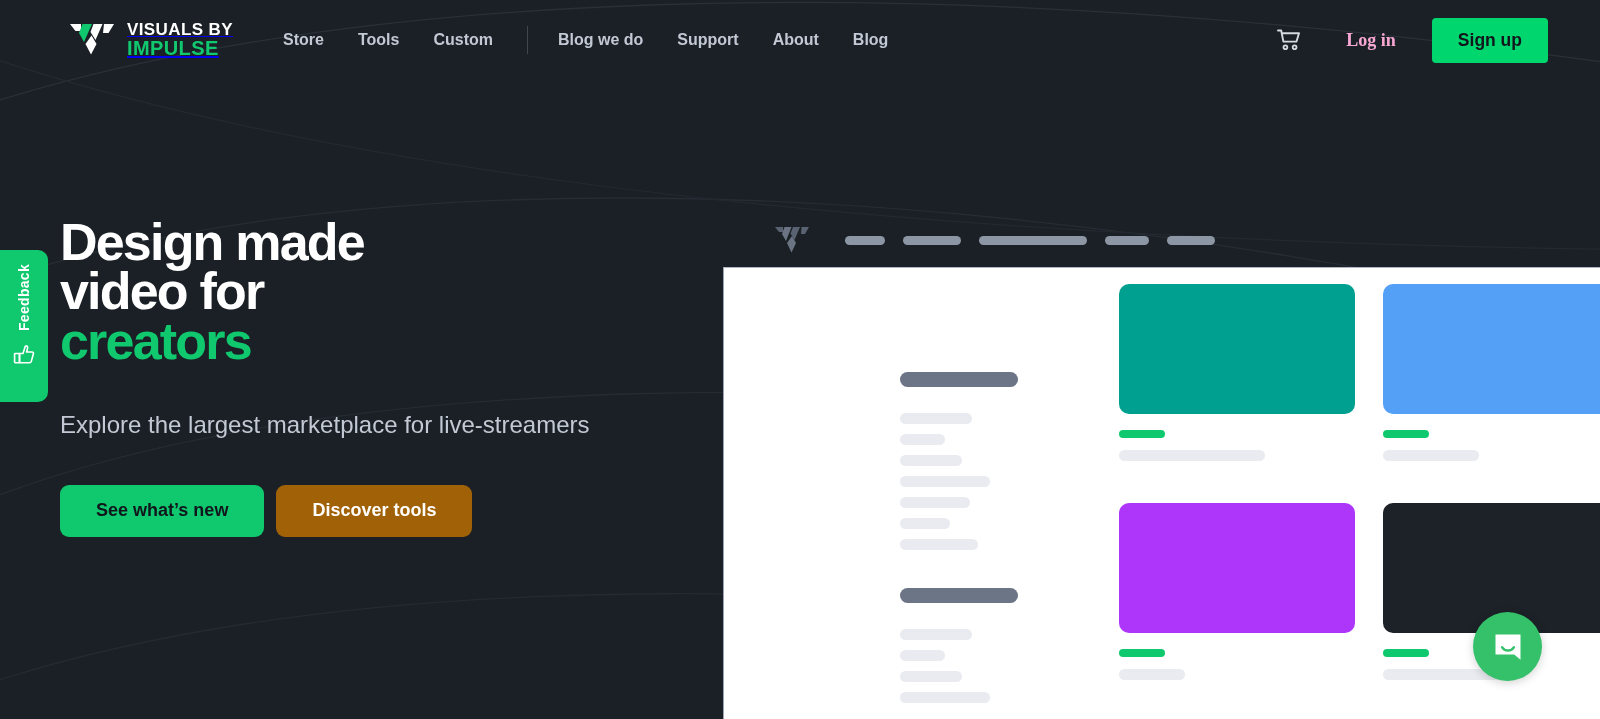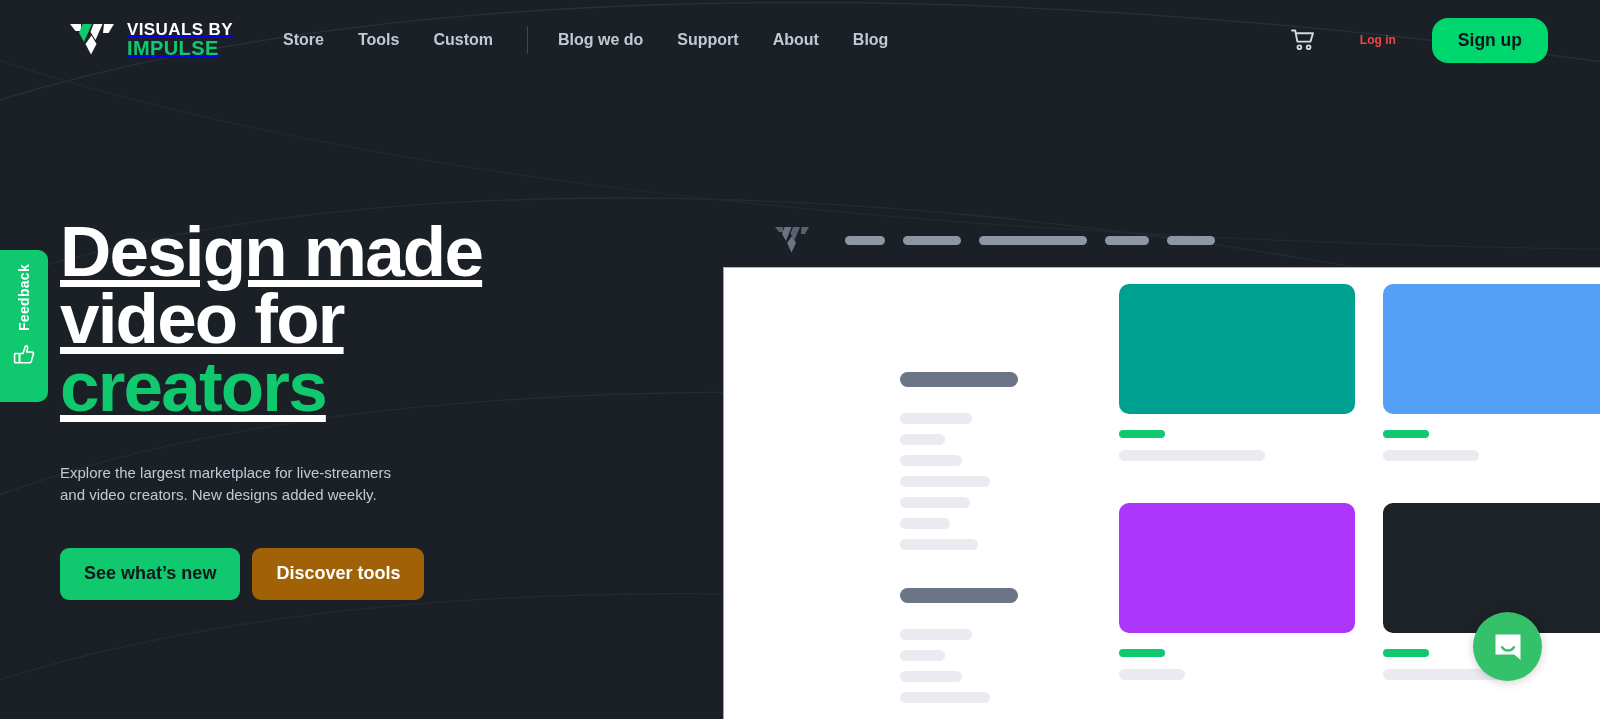--- a/index.html
+++ b/index.html
@@ -34,43 +34,43 @@
   .nav-link {
     color:#c3c9d4; font-size:16px; font-weight:bold;
     margin-right:34px; text-decoration:none; white-space:nowrap; cursor:pointer;
   }
   .nav-divider {
     width:1px; height:28px; background:#40464f; margin:0 30px 0 0; flex:none;
   }
   .nav-right { margin-left:auto; display:flex; align-items:center; margin-right:60px; gap:0; }
   .cart-btn { width:34px; height:34px; display:flex; align-items:center; justify-content:center; cursor:pointer; }
   .login-link {
-    color:#ef4444; font-size:12px; font-weight:bold; margin-left:40px; margin-right:36px;
-    text-decoration:none; cursor:pointer;
+    color:#f9a8d4; font-size:18px; font-weight:bold; margin-left:40px; margin-right:36px;
+    text-decoration:none; cursor:pointer;font-family:Liberation Serif, serif;
   }
   .signup-btn {
     background:#00d66e; color:#10161c; font-size:17.5px; font-weight:bold;
-    border:none; border-radius:16px; padding:0 26px; height:45px; cursor:pointer;
+    border:none; border-radius:4px; padding:0 26px; height:45px; cursor:pointer;
     font-family:"Liberation Sans", sans-serif;
   }
 
   
   .hero { position:absolute; left:60px; top:218px; width:660px; z-index:20; }
   .headline {
-    font-size:71px; font-weight:bold; line-height:0.95; letter-spacing:-1.8px; color:#ffffff;text-decoration:underline;
+    font-size:52px; font-weight:bold; line-height:0.95; letter-spacing:-1.8px; color:#ffffff;
   }
   .headline .accent { color:#10c96f; }
   .subhead {
-    margin-top:42px; font-size:15px; line-height:1.45; color:#c3c9d4; font-weight:400;
+    margin-top:42px; font-size:24px; line-height:1.45; color:#c3c9d4; font-weight:400;
     max-width:600px;
   }
   .cta-row { margin-top:42px; display:flex; gap:12px; }
   .btn {
     height:52px; border:none; border-radius:9px; font-size:18px; font-weight:bold;
-    padding:0 24px; cursor:pointer; font-family:"Liberation Sans", sans-serif;
+    padding:0 36px; cursor:pointer; font-family:"Liberation Sans", sans-serif;
   }
   .btn-primary { background:#10c96f; color:#10161c; }
   .btn-secondary { background:#a16207; color:#ffffff; }
 
   
   .feedback-tab {
     position:absolute; left:0; top:250px; width:48px; height:152px;
     background:#10c96f; border-radius:0 10px 10px 0; z-index:40;
     display:flex; flex-direction:column; align-items:center; justify-content:flex-start;
     padding-top:14px; cursor:pointer;
@@ -183,21 +183,20 @@
   </div>
 
   <div class="hero">
     <h1 class="headline">
       <span>Design made</span><br>
       <span>video for</span><br>
       <span class="accent">creators</span>
     </h1>
     <p class="subhead">
       <span>Explore the largest marketplace for live-streamers</span><br>
-      <span>and video creators. New designs added weekly.</span>
     </p>
     <div class="cta-row">
       <button class="btn btn-primary">See what’s new</button>
       <button class="btn btn-secondary">Discover tools</button>
     </div>
   </div>
 
   <svg class="mock-brand" viewBox="0 0 36 30">
     <path d="M1 1 L9 1 L9 6 L5 6 Z" fill="#596271"></path>
     <path d="M10.5 1 L17.5 1 L12 15 L8 8 Z" fill="#6b7483"></path>

